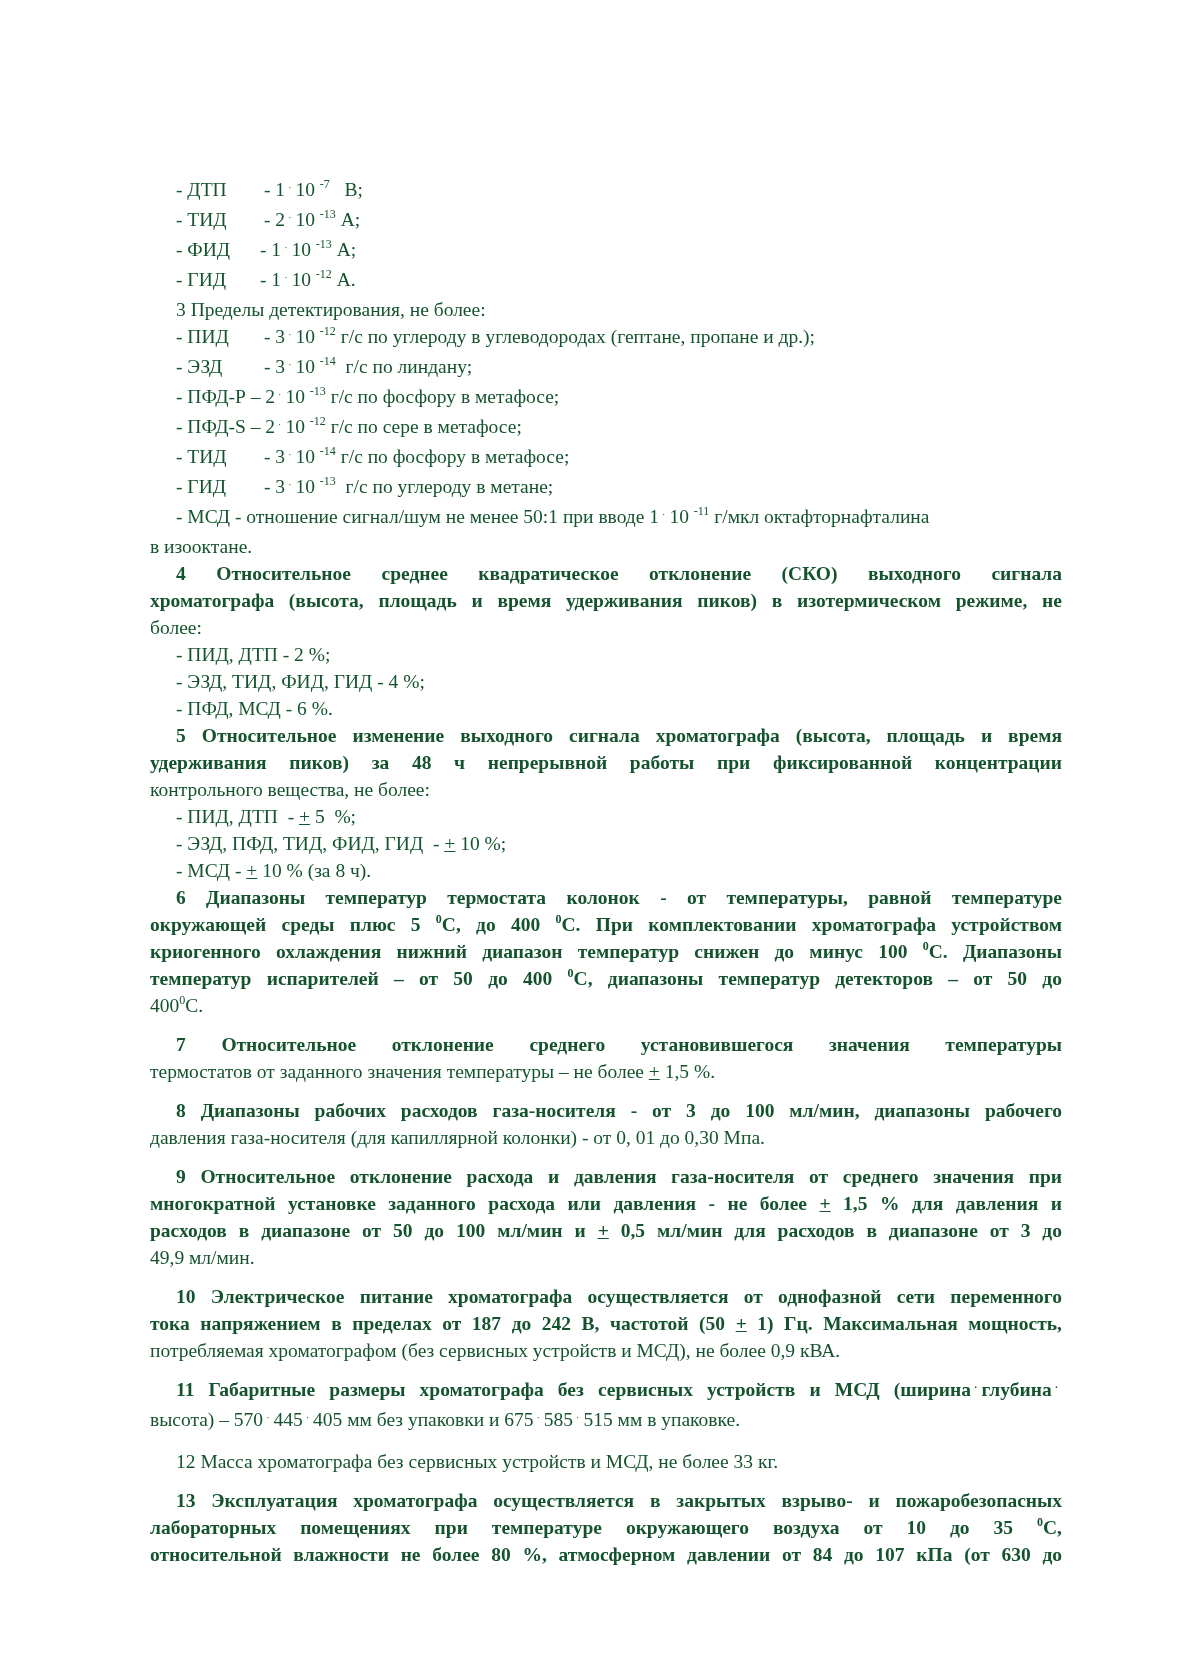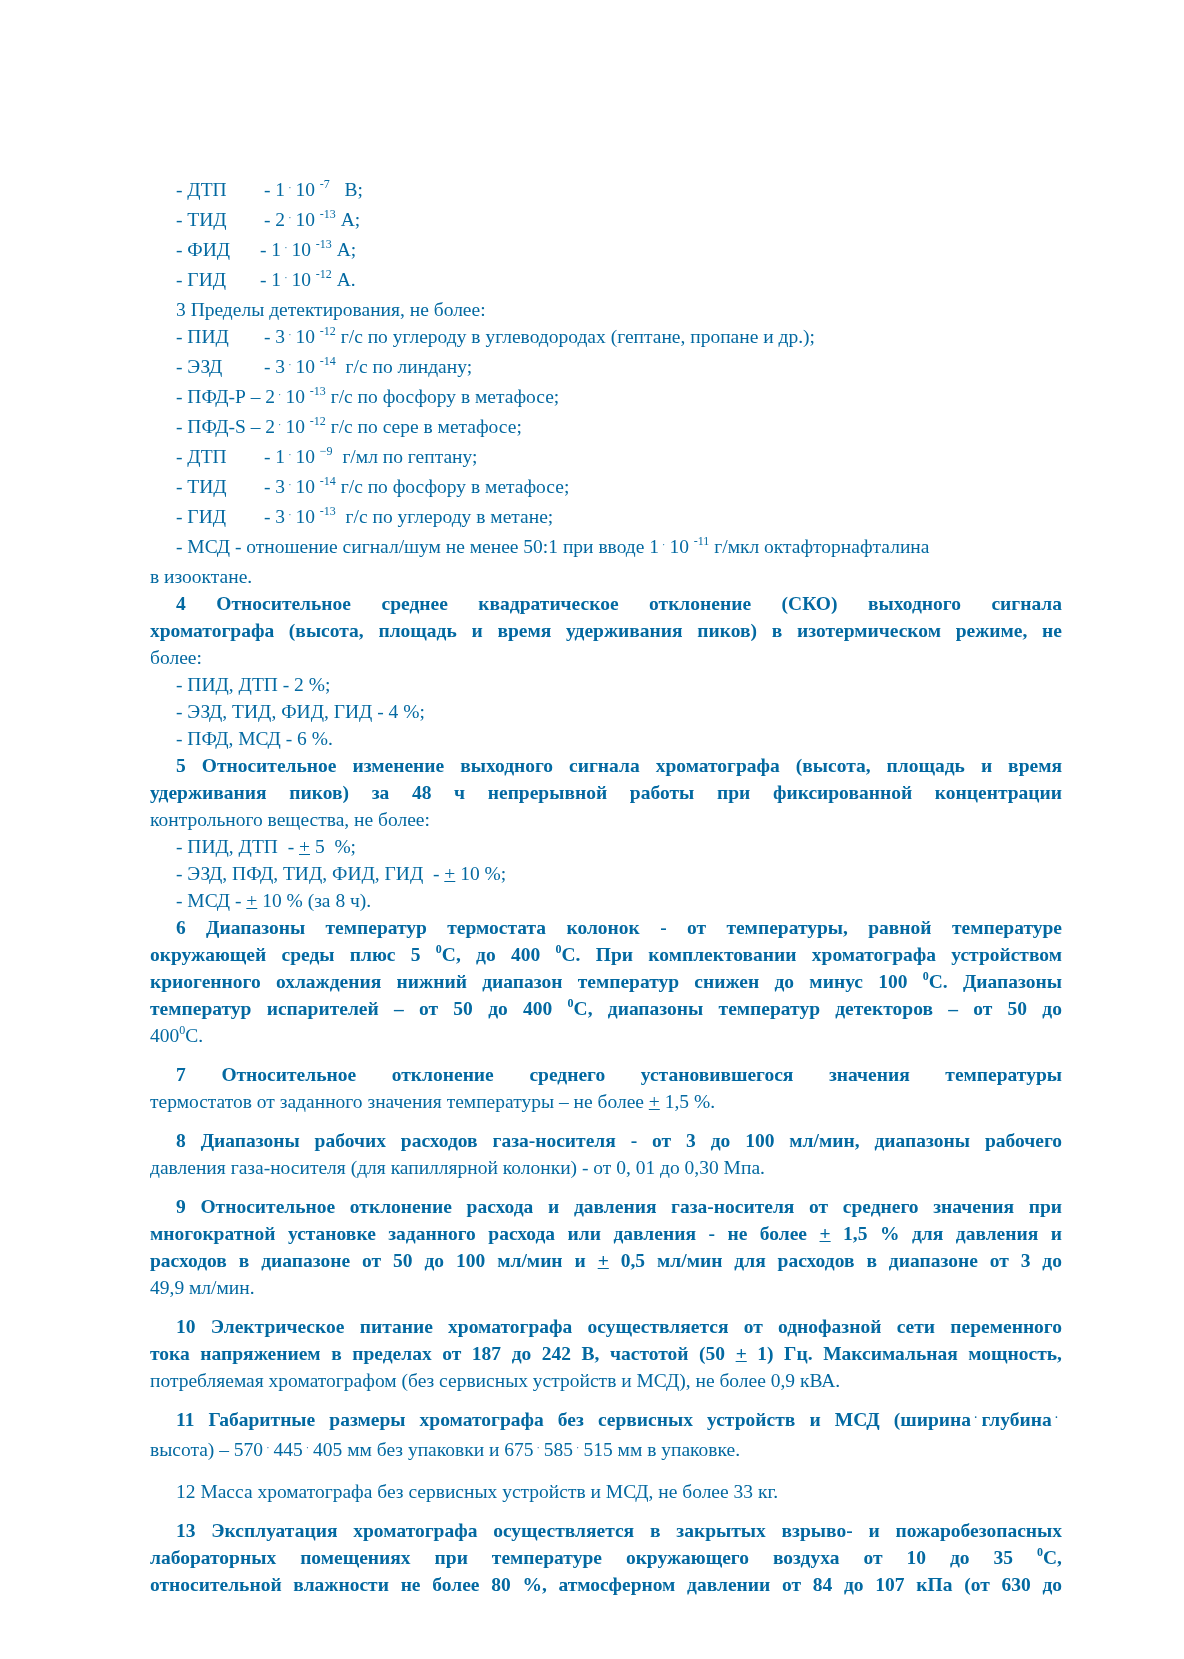--- a/index.html
+++ b/index.html
@@ -1,20 +1,20 @@
 <!DOCTYPE html>
 <html><head>
 <meta charset="utf-8">
 <style>
   html, body { margin: 0; padding: 0; background: #ffffff; }
   body { width: 1184px; height: 1659px; position: relative; overflow: hidden; }
   .page {
     position: absolute; left: 150px; top: 176px; width: 912px;
     font-family: "Liberation Serif", "DejaVu Serif", serif;
-    font-size: 19.5px; line-height: 27px; color: #0369a1;
+    font-size: 19.5px; line-height: 27px; color: #14532d;
   }
   .ln { white-space: nowrap; }
   .ind { padding-left: 26px; }
   .just { text-align: justify; text-align-last: justify; font-weight: bold; }
   .gap { margin-top: 12px; }
   .lab { display: inline-block; }
   sup { font-size: 12px; line-height: 0; position: relative; top: -1px; }
   .u { text-decoration: underline; }
   .dot { font-size: 10px; position: relative; top: -5px; padding: 0 4px 0 3px; }
 </style>
@@ -29,21 +29,20 @@
     <div class="ln ind"><span class="lab" style="width:84px">- ФИД</span><span>- 1</span><span class="dot">·</span><span>10</span> <sup>-13</sup> <span>А;</span></div>
     <div class="ln ind"><span class="lab" style="width:84px">- ГИД</span><span>- 1</span><span class="dot">·</span><span>10</span> <sup>-12</sup> <span>А.</span></div>
   </div>
 
   <div>
     <div class="ln ind">3 Пределы детектирования, не более:</div>
     <div class="ln ind"><span class="lab" style="width:88px">- ПИД</span><span>- 3</span><span class="dot">·</span><span>10</span> <sup>-12</sup> <span>г/с по углероду в углеводородах (гептане, пропане и др.);</span></div>
     <div class="ln ind"><span class="lab" style="width:88px">- ЭЗД</span><span>- 3</span><span class="dot">·</span><span>10</span> <sup>-14</sup>&nbsp; <span>г/с по линдану;</span></div>
     <div class="ln ind"><span>- ПФД-Р</span> <span>– 2</span><span class="dot">·</span><span>10</span> <sup>-13</sup> <span>г/с по фосфору в метафосе;</span></div>
     <div class="ln ind"><span>- ПФД-S</span> <span>– 2</span><span class="dot">·</span><span>10</span> <sup>-12</sup> <span>г/с по сере в метафосе;</span></div>
-    <div class="ln ind"><span class="lab" style="width:88px">- ДТП</span><span>- 1</span><span class="dot">·</span><span>10</span> <sup>−9</sup>&nbsp; <span>г/мл по гептану;</span></div>
     <div class="ln ind"><span class="lab" style="width:88px">- ТИД</span><span>- 3</span><span class="dot">·</span><span>10</span> <sup>-14</sup> <span>г/с по фосфору в метафосе;</span></div>
     <div class="ln ind"><span class="lab" style="width:88px">- ГИД</span><span>- 3</span><span class="dot">·</span><span>10</span> <sup>-13</sup>&nbsp; <span>г/с по углероду в метане;</span></div>
     <div class="ln ind"><span>- МСД - отношение сигнал/шум не менее 50:1 при вводе 1</span><span class="dot">·</span><span>10</span> <sup>-11</sup> <span>г/мкл октафторнафталина</span></div>
     <div class="ln">в изооктане.</div>
   </div>
 
   <div>
     <div class="ln ind just">4 Относительное среднее квадратическое отклонение (СКО) выходного сигнала</div>
     <div class="ln just">хроматографа (высота, площадь и время удерживания пиков) в изотермическом режиме, не</div>
     <div class="ln">более:</div>

